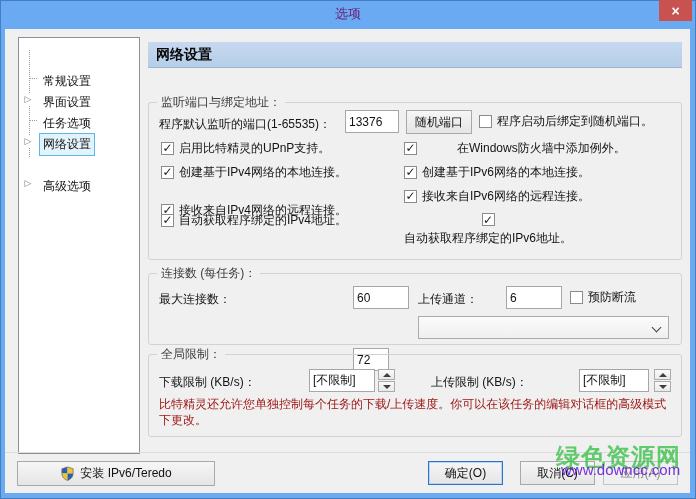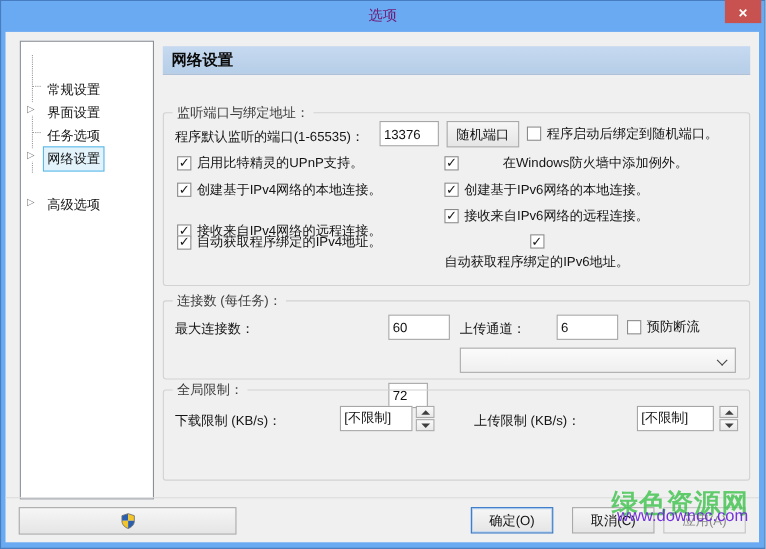--- a/index.html
+++ b/index.html
@@ -223,32 +223,34 @@
       <input class="txt" style="left: 430px; top: 14px; width: 70px;" value="[不限制]">
       <span class="spin" style="left:505px;top:14px;">
         <span class="spin-btn">
             <i class="tri-up"></i>
           </span>
         <span class="spin-btn">
             <i class="tri-down"></i>
           </span>
       </span>
 
+      <div class="note" style="left:10px;top:41px;width:516px;">比特精灵还允许您单独控制每个任务的下载/上传速度。你可以在该任务的编辑对话框的高级模式下更改。</div>
     </div>
 
     <div class="separator"></div>
 
     <button class="btn" style="left:12px;top:432px;width:198px;height:25px;">
       <svg width="15" height="15" viewBox="0 0 16 16">
         <path d="M8 1 L2 3 V8 H8 Z" fill="#2b5fad"></path>
         <path d="M8 1 L14 3 V8 H8 Z" fill="#f2c52a"></path>
         <path d="M2 8 H8 V15.4 C5 14.4 2 12 2 8 Z" fill="#f2c52a"></path>
         <path d="M8 8 H14 C14 12 11 14.4 8 15.4 Z" fill="#2b5fad"></path>
         <path d="M8 1 L14 3 V8 C14 12 11 14.4 8 15.4 C5 14.4 2 12 2 8 V3 Z" fill="none" stroke="#6b6b6b" stroke-width="0.8"></path>
       </svg>
+      <span>安装 IPv6/Teredo</span>
     </button>
 
     <button class="btn default" style="left:423px;top:432px;width:75px;height:24px;">
       <span>确定(O)</span>
     </button>
     <button class="btn" style="left:515px;top:432px;width:75px;height:24px;">
       <span>取消(C)</span>
     </button>
     <button class="btn disabled" style="left:598px;top:432px;width:75px;height:24px;">
       <span>应用(A)</span>

